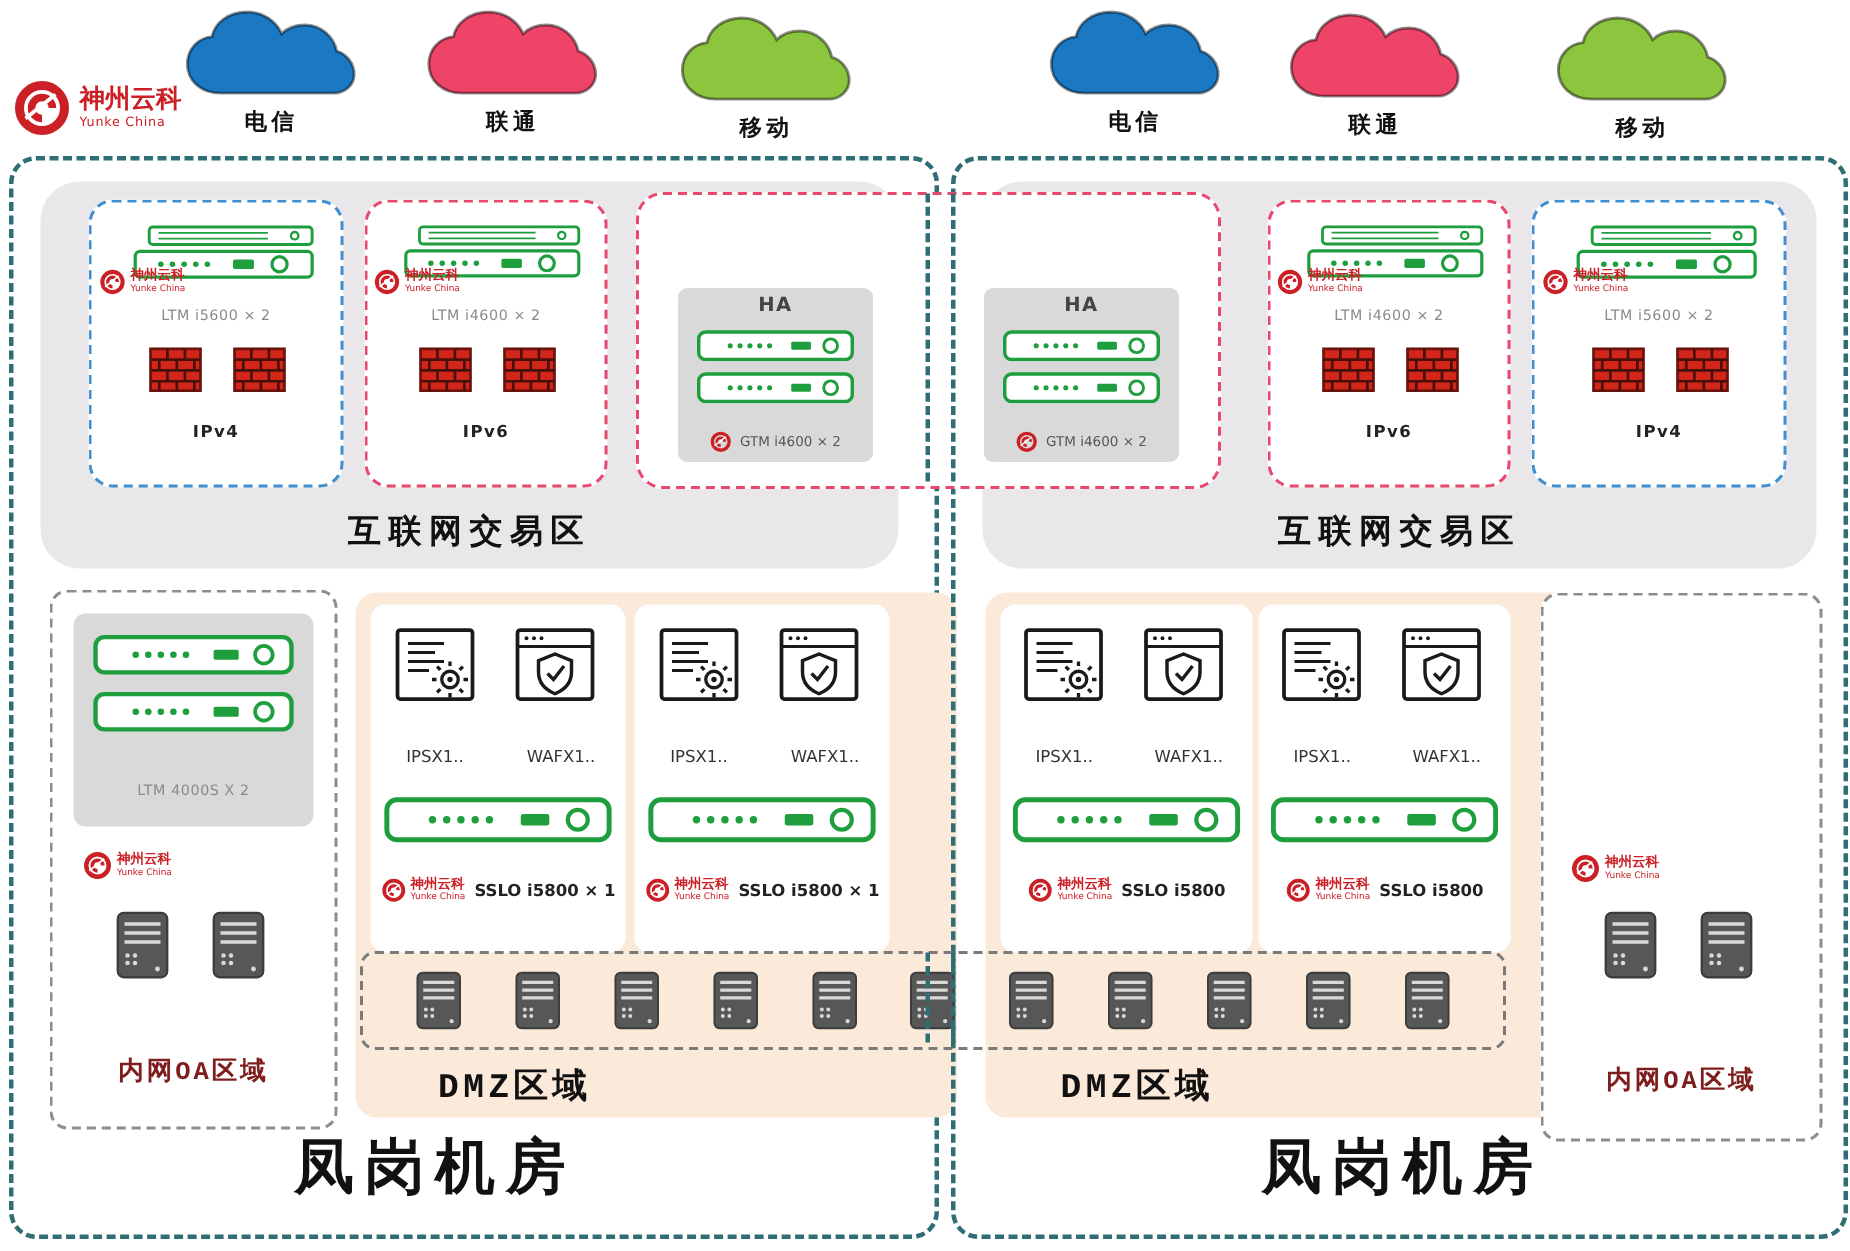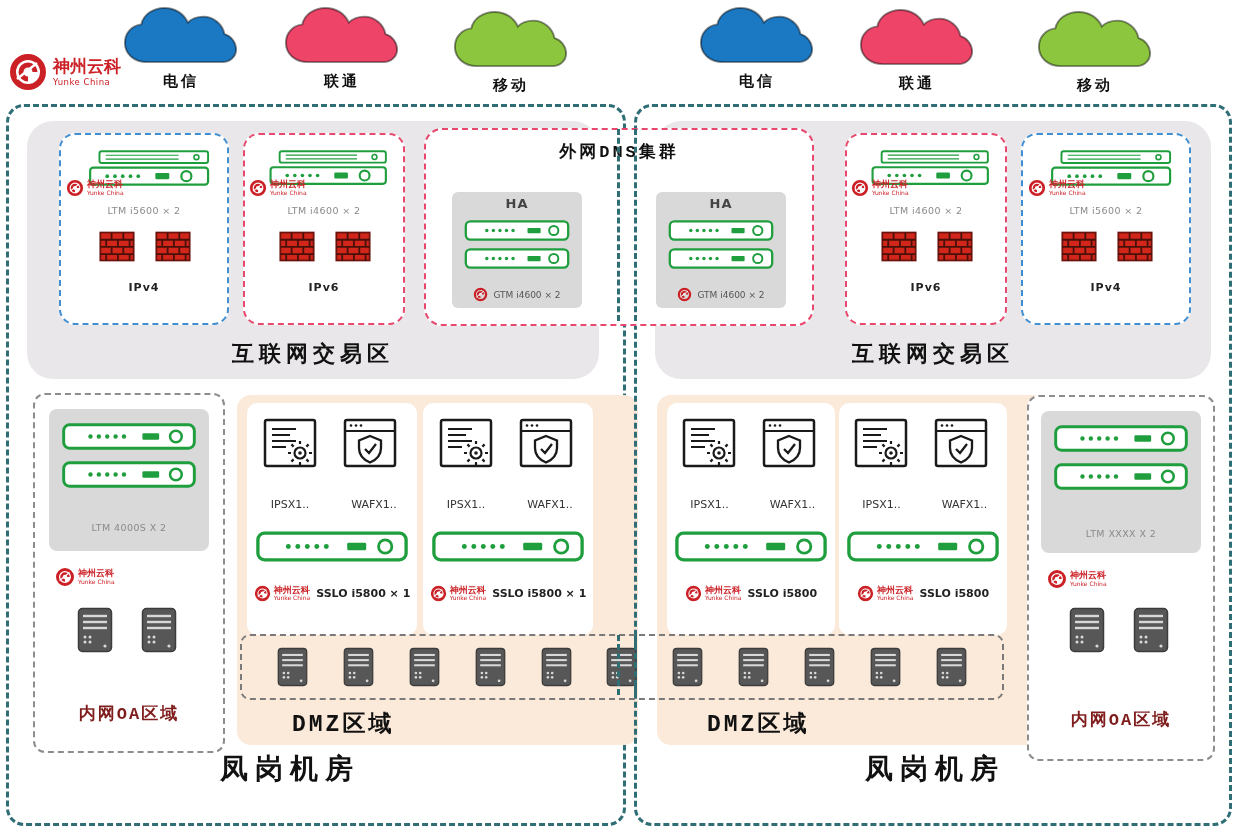--- a/index.html
+++ b/index.html
@@ -44,21 +44,21 @@
          justify-content:space-evenly;z-index:4;}
 
   .dns{background:#fff;border:2.5px dashed var(--pink,#e8486d);border-radius:18px;z-index:5;}
   .dns-title{width:100%;text-align:center;font-size:17px;letter-spacing:3px;color:#111;}
   .ha{background:#d9d9d9;border-radius:6px;}
   .ha-title{width:100%;text-align:center;font-size:13px;color:#444;font-weight:600;letter-spacing:1px;}
   .gtm-row{display:flex;align-items:center;justify-content:center;gap:5px;width:100%;}
   .gtm-label{font-size:9px;color:#555;white-space:nowrap;}
 
   .tealseg{width:0;border-left:3px dashed var(--teal,#2f6e74);z-index:6;}
-  .dcname{font-size:28px;letter-spacing:7px;color:#111;text-align:center;z-index:3;}
+  .dcname{font-size:40px;letter-spacing:7px;color:#111;text-align:center;z-index:3;}
 </style>
 </head>
 <body>
 
 <svg width="0" height="0" style="position:absolute" aria-hidden="true">
   <defs>
     <symbol id="sym-cloud" viewBox="0 0 122 62">
       <path fill="currentColor" stroke="rgba(0,0,0,.45)" stroke-width="2" d="M26 58 C12 58 3 49 3 38 C3 28 10 20 20 19 C22 9 32 2 44 2 C55 2 64 8 68 17 C72 13 78 11 84 11 C95 11 104 19 106 29 C113 31 118 38 118 45 C118 52 112 58 104 58 Z"></path>
     </symbol>
     <symbol id="sym-appliance" viewBox="0 0 160 32">
@@ -414,50 +414,40 @@
                 <div class="ml-sub">Yunke China</div>
               </div>
           </div>
           <div class="sslo-label">SSLO i5800</div>
         </div>
       </div>
       <div class="abs dmz-label zh" style="left:50px;bottom:6px">DMZ区域</div>
     </div>
 
     <div class="abs oa" style="left:390px;top:288px;width:184px;height:362px">
-      <div class="abs gray-inner" style="left:12px;top:14px;width:160px;height:142px">
-        <svg class="abs" style="left:13px;top:14px" width="134" height="27">
-            <use href="#sym-appliance"></use>
-          </svg>
-        <svg class="abs" style="left:13px;top:52px" width="134" height="27">
-            <use href="#sym-appliance"></use>
-          </svg>
-        <div class="abs dev-label" style="bottom:14px">LTM XXXX X 2</div>
-      </div>
       <div class="abs mini-logo" style="left:18px;top:172px">
         <svg width="20" height="20">
             <use href="#sym-mark"></use>
           </svg>
         <div class="ml-col">
             <div class="ml-name">神州云科</div>
             <div class="ml-sub">Yunke China</div>
           </div>
       </div>
       <svg class="abs" style="left:40px;top:210px" width="36" height="46">
           <use href="#sym-server"></use>
         </svg>
       <svg class="abs" style="left:104px;top:210px" width="36" height="46">
           <use href="#sym-server"></use>
         </svg>
       <div class="abs oa-label zh" style="bottom:28px">内网OA区域</div>
     </div>
   </div>
 
   <div class="abs dns" style="left:424px;top:128px;width:386px;height:194px">
-    <div class="abs dns-title zh" style="top:10px">外网DNS集群</div>
 
     <div class="abs ha" style="left:26px;top:62px;width:130px;height:116px">
       <div class="abs ha-title" style="top:4px">HA</div>
       <svg class="abs" style="left:12px;top:28px" width="106" height="21">
           <use href="#sym-appliance"></use>
         </svg>
       <svg class="abs" style="left:12px;top:56px" width="106" height="21">
           <use href="#sym-appliance"></use>
         </svg>
       <div class="abs gtm-row" style="bottom:6px">

